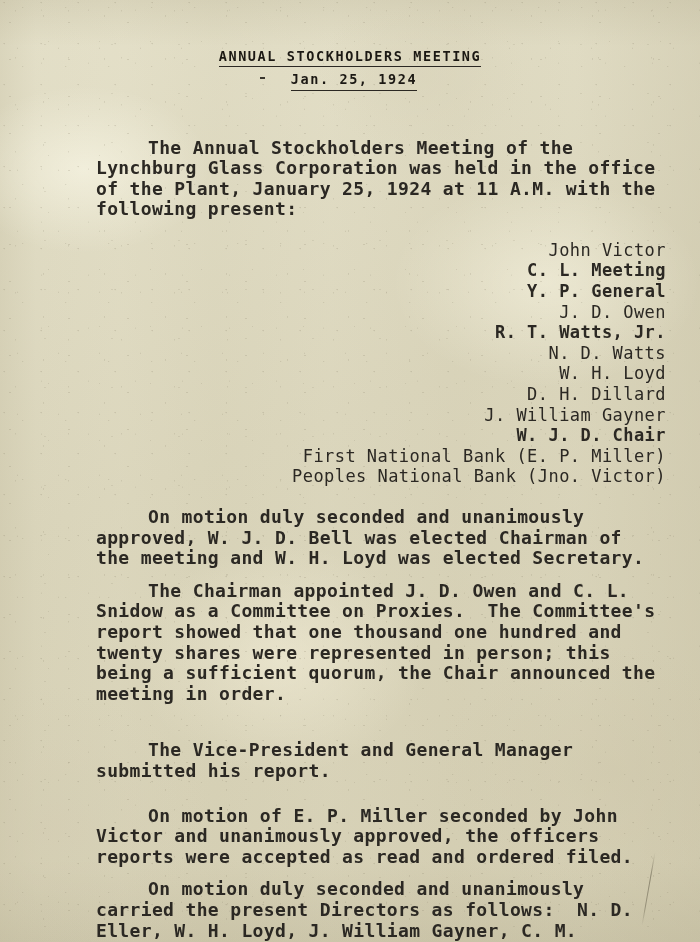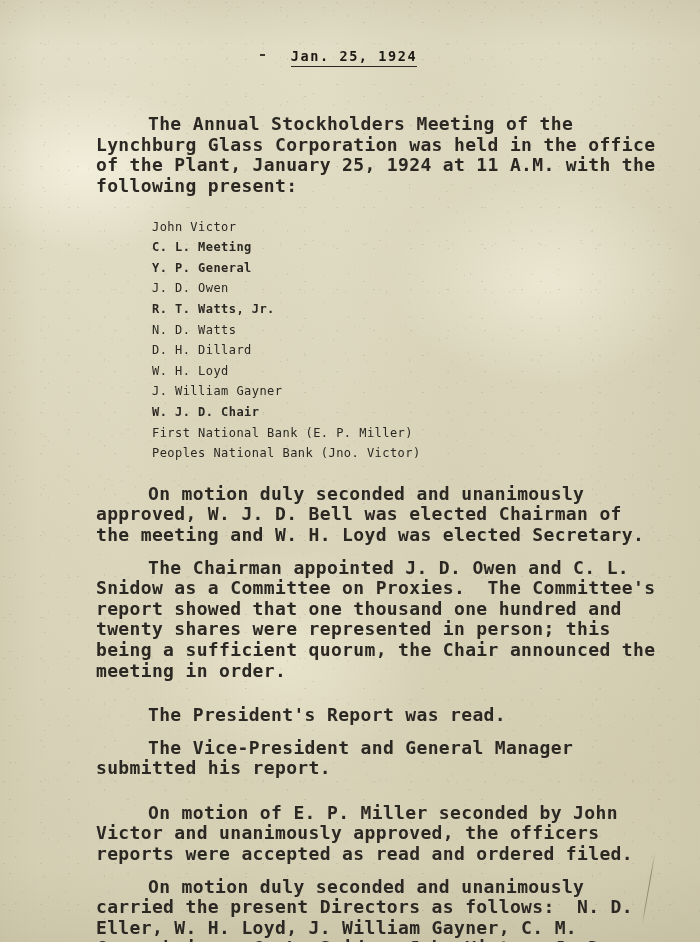--- a/index.html
+++ b/index.html
@@ -122,41 +122,43 @@
   .gap-lg { height: 47px; }
   .gap-md { height: 20px; }
   .gap-sm { height: 12px; }
 
   ul.attendees {
     list-style: none;
     margin: 0;
     padding: 0 0 0 56px;
   }
   ul.attendees li {
-    font-size: 12px;
+    font-size: 17px;
     line-height: 20.6px;
     letter-spacing: 0.45px;
     color: #2b2823;
     white-space: pre;
+    text-align: right;
   }
 
   
   .ink-dark   { color: #1b1813; font-weight: bold; }
   .ink-mid    { color: #35312a; }
 </style>
 </head>
 <body>
 
 <div class="page">
   <div class="grain"></div>
   <div class="crease"></div>
 
   <div class="content">
 
     <div class="title-block">
+      <div class="title-line ink-dark">ANNUAL STOCKHOLDERS MEETING</div>
       <div class="title-date-wrap">
         <span class="date-dot"></span>
         <div class="title-line ink-dark">Jan. 25, 1924</div>
       </div>
     </div>
 
     <div class="gap-lg"></div>
 
     <div class="body">
 
@@ -164,42 +166,41 @@
 
       <div class="gap-md"></div>
 
       <ul class="attendees">
         <li class="ink-mid">John Victor</li>
         <li class="ink-dark">C. L. Meeting</li>
         <li class="ink-dark">Y. P. General</li>
         <li class="ink-mid">J. D. Owen</li>
         <li class="ink-dark">R. T. Watts, Jr.</li>
         <li class="ink-mid">N. D. Watts</li>
+        <li class="ink-mid">W. H. Loyd</li>
         <li class="ink-mid">D. H. Dillard</li>
-        <li class="ink-mid">W. H. Loyd</li>
         <li class="ink-mid">J. William Gayner</li>
         <li class="ink-dark">W. J. D. Chair</li>
         <li class="ink-mid">First National Bank (E. P. Miller)</li>
         <li class="ink-mid">Peoples National Bank (Jno. Victor)</li>
       </ul>
 
       <div class="gap-md"></div>
 
       <p class="para ink-mid">On motion duly seconded and unanimously approved, W. J. D. Bell was elected Chairman of the meeting and W. H. Loyd was elected Secretary.</p>
 
       <div class="gap-sm"></div>
 
       <p class="para ink-mid">The Chairman appointed J. D. Owen and C. L. Snidow as a Committee on Proxies.  The Committee's report showed that one thousand one hundred and twenty shares were represented in person; this being a sufficient quorum, the Chair announced the meeting in order.</p>
 
       <div class="gap-sm"></div>
 
 
       <div class="gap-sm"></div>
 
-      <p class="para ink-mid">The President's Report was read.</p>
 
       <div class="gap-sm"></div>
 
       <p class="para ink-mid">The Vice-President and General Manager submitted his report.</p>
 
       <div class="gap-sm"></div>
 
 
       <div class="gap-sm"></div>
 

